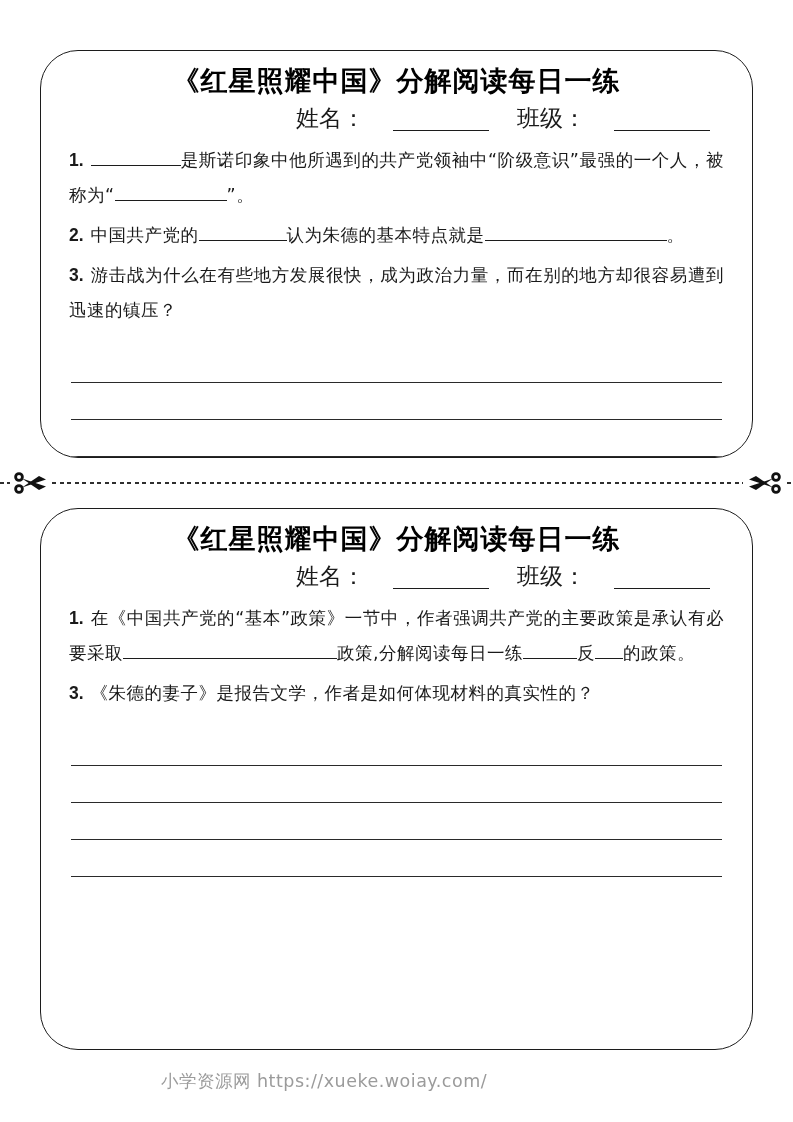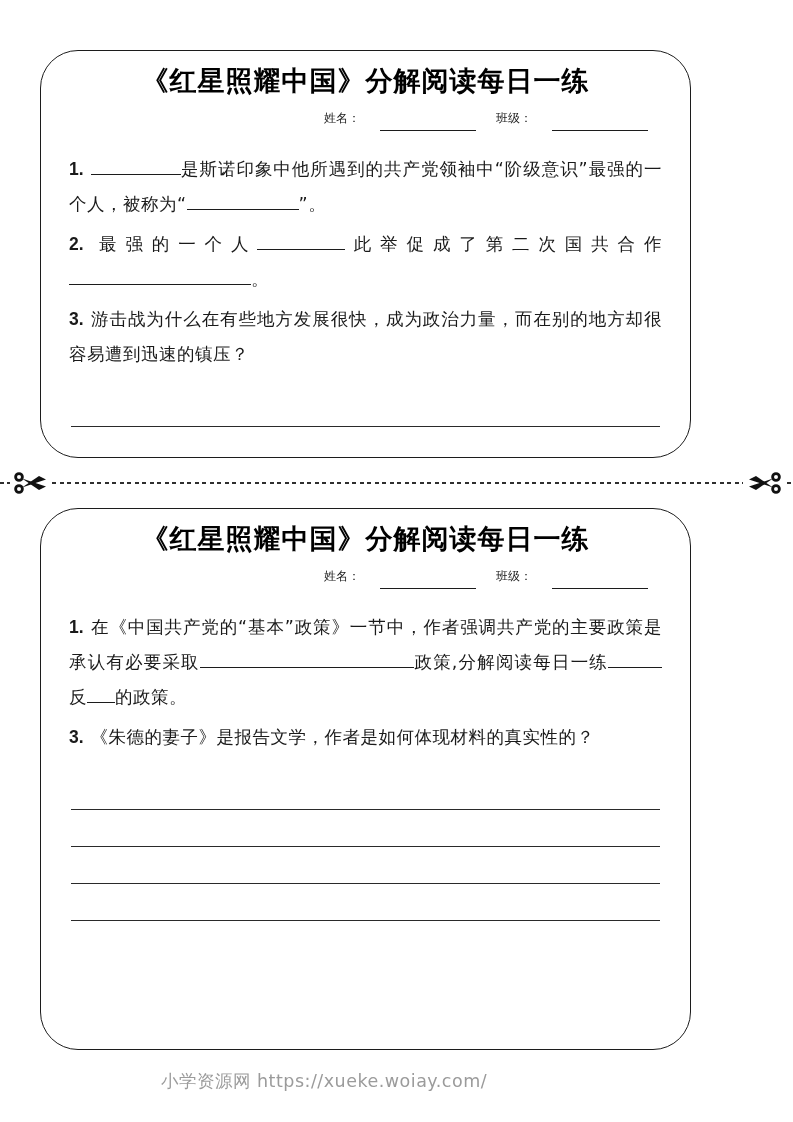--- a/index.html
+++ b/index.html
@@ -6,54 +6,54 @@
   html,body { width:793px; height:1122px; background:#ffffff; }
   body {
     font-family:"DejaVu Sans","Liberation Sans",sans-serif;
     color:#1a1a1a;
     position:relative;
     overflow:hidden;
   }
   .card {
     position:absolute;
     left:40px;
-    width:651px;
+    width:713px;
     border:1.6px solid #1c1c1c;
     border-radius:38px;
     background:#fff;
     padding:10px 28px 14px 28px;
     overflow:hidden;
   }
   #card-0 { top:50px;  height:408px; }
   #card-1 { top:508px; height:542px; }
   .card-title {
     text-align:center;
     font-size:27px;
     font-weight:bold;
     letter-spacing:1px;
     line-height:40px;
     color:#000;
   }
   .name-class-row {
     display:flex;
     justify-content:flex-end;
     align-items:flex-end;
-    gap:20px;
+    gap:28px;
     padding-right:14px;
     height:30px;
-    font-size:12px;
+    font-size:23px;
   }
   .nc-label { line-height:26px; }
   .nc-blank {
     display:inline-block;
     width:96px;
     height:22px;
     border-bottom:1.5px solid #1c1c1c;
   }
-  .questions { margin-top:21px; }
+  .questions { margin-top:12px; }
   .question {
     font-size:17.5px;
     line-height:35px;
     margin-top:5px;
     text-align:justify;
     letter-spacing:0.5px;
   }
   .qnum {
     font-weight:bold;
     font-family:"Liberation Sans","DejaVu Sans",sans-serif;
@@ -107,21 +107,21 @@
 <section class="card" id="card-0">
   <h1 class="card-title">《红星照耀中国》分解阅读每日一练</h1>
   <div class="name-class-row">
     <span class="nc-label">姓名：</span>
     <span class="nc-blank"></span>
     <span class="nc-label">班级：</span>
     <span class="nc-blank"></span>
   </div>
   <div class="questions">
       <p class="question"><span class="qnum">1.</span><span class="blank" style="width: 90px;"></span><span>是斯诺印象中他所遇到的共产党领袖中“阶级意识”最强的一个人，被称为“</span><span class="blank" style="width: 112px;"></span><span>”。</span></p>
-      <p class="question"><span class="qnum">2.</span><span>最强的一个人</span><span class="blank" style="width: 88px;"></span><span>此举促成了第二次国共合作</span><span class="blank" style="width: 182px;"></span><span>。</span></p>
+      <p class="question"><span class="qnum">2.</span><span>中国共产党的</span><span class="blank" style="width: 88px;"></span><span>认为朱德的基本特点就是</span><span class="blank" style="width: 182px;"></span><span>。</span></p>
       <p class="question"><span class="qnum">3.</span><span>游击战为什么在有些地方发展很快，成为政治力量，而在别的地方却很容易遭到迅速的镇压？</span></p>
     </div>
   <div class="answer-lines">
       <div class="answer-line"></div>
       <div class="answer-line"></div>
       <div class="answer-line"></div>
       <div class="answer-line"></div>
     </div>
 </section>
 

